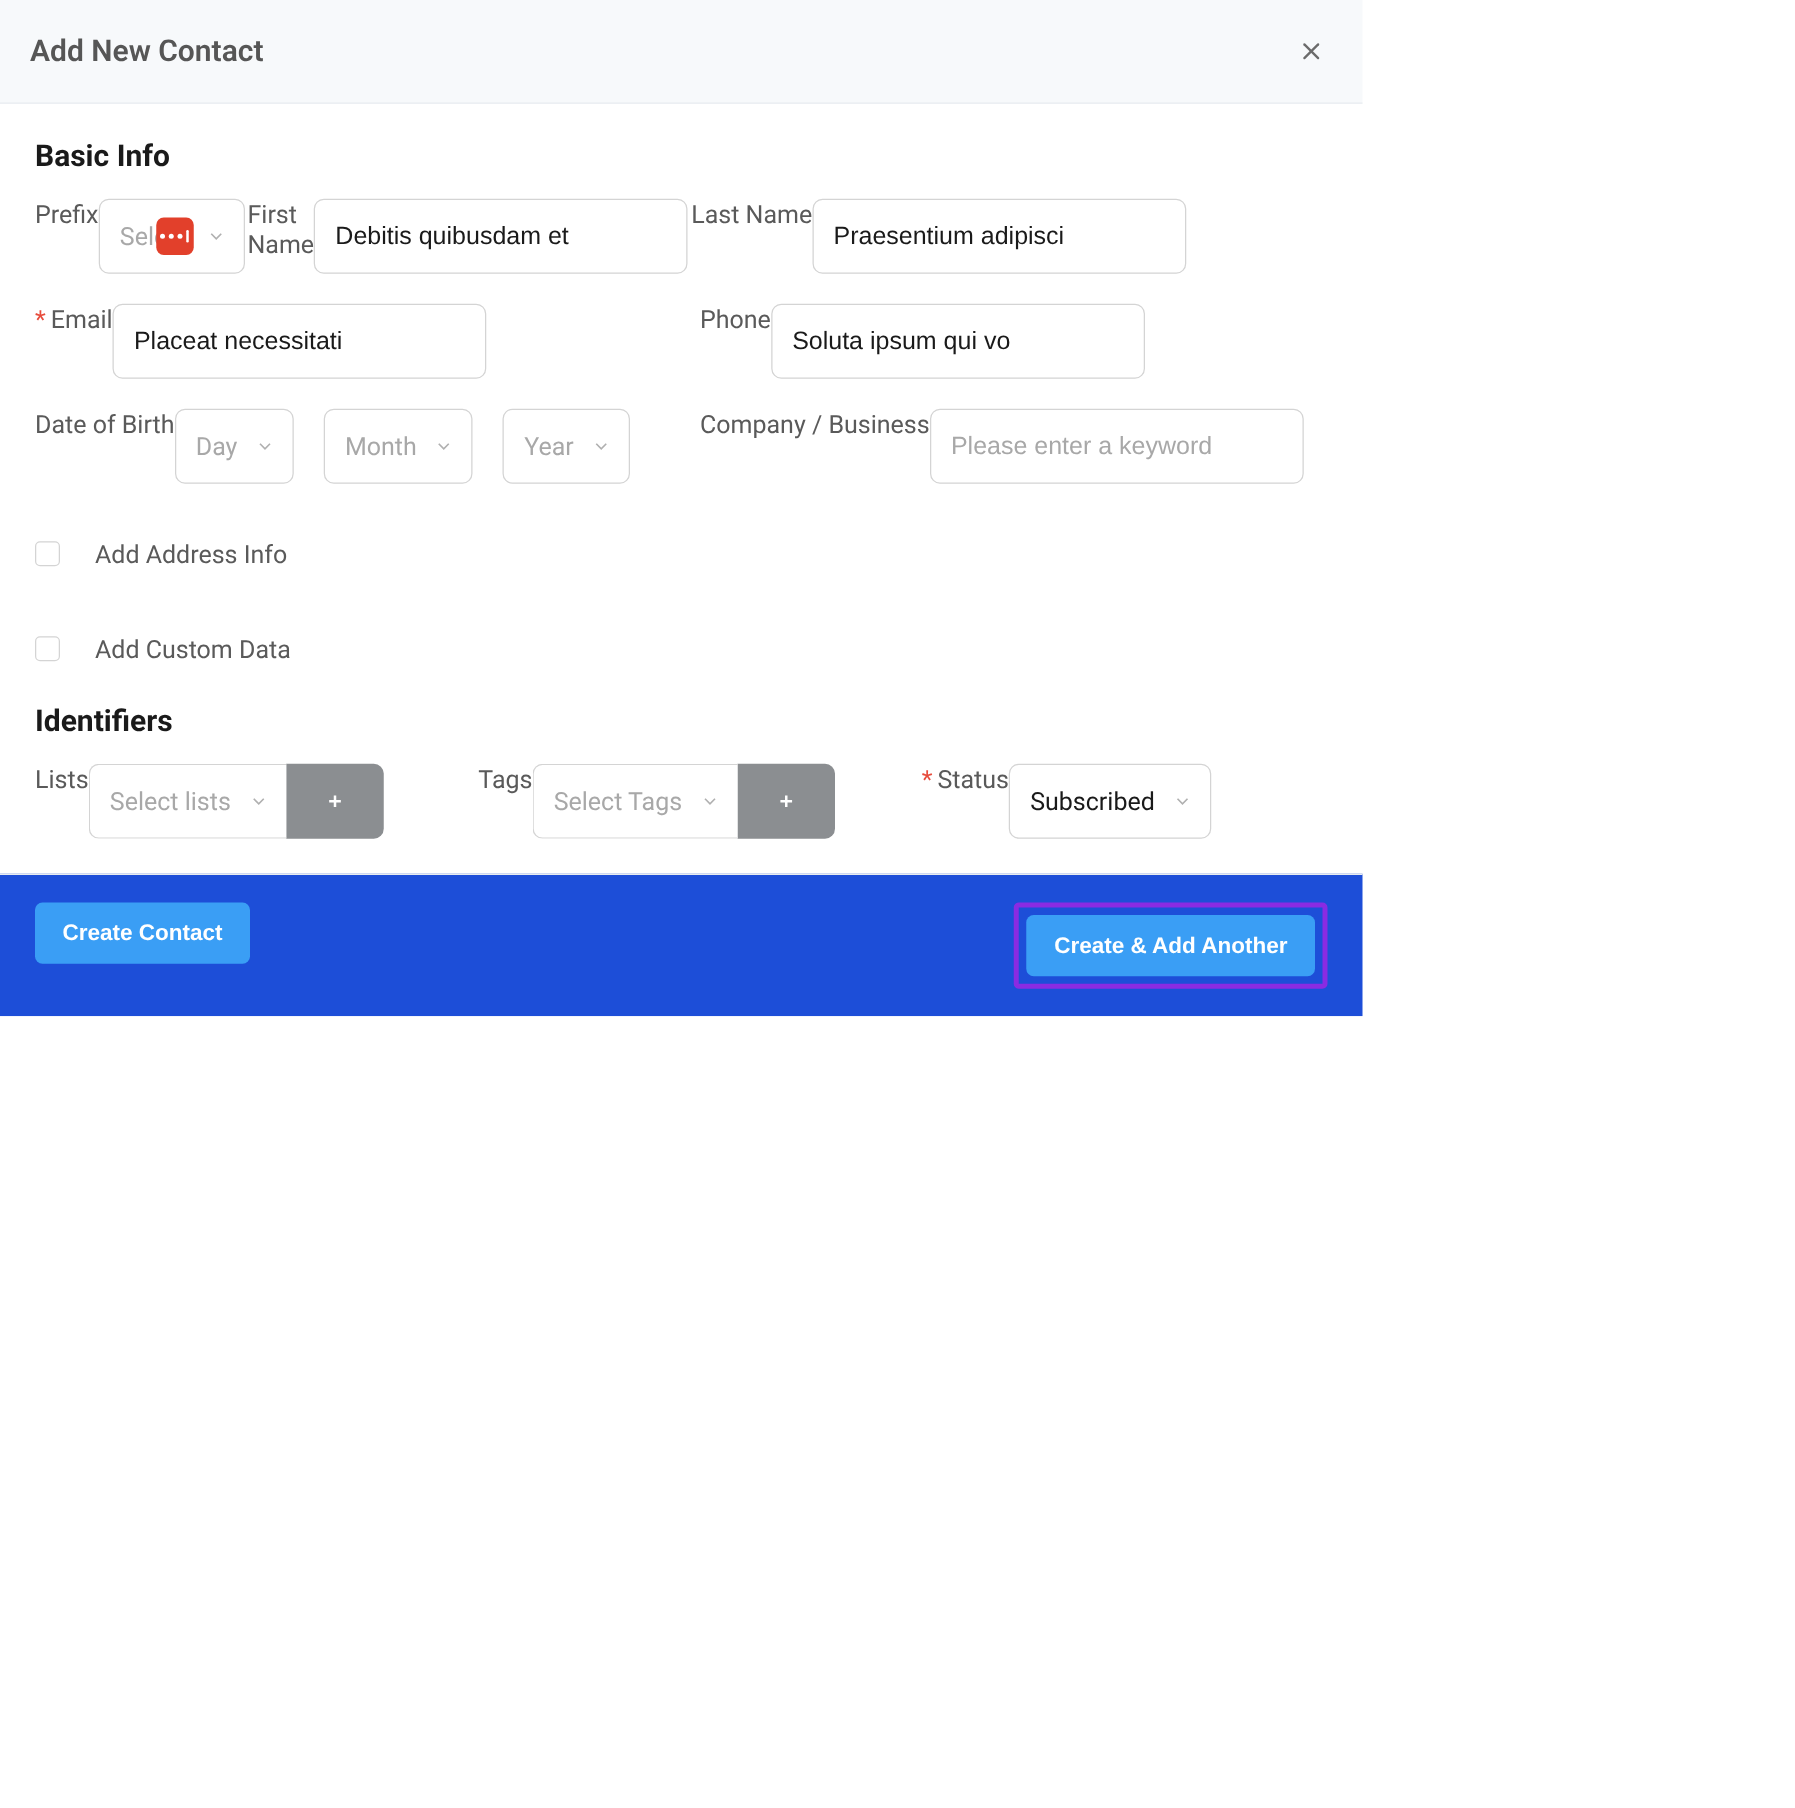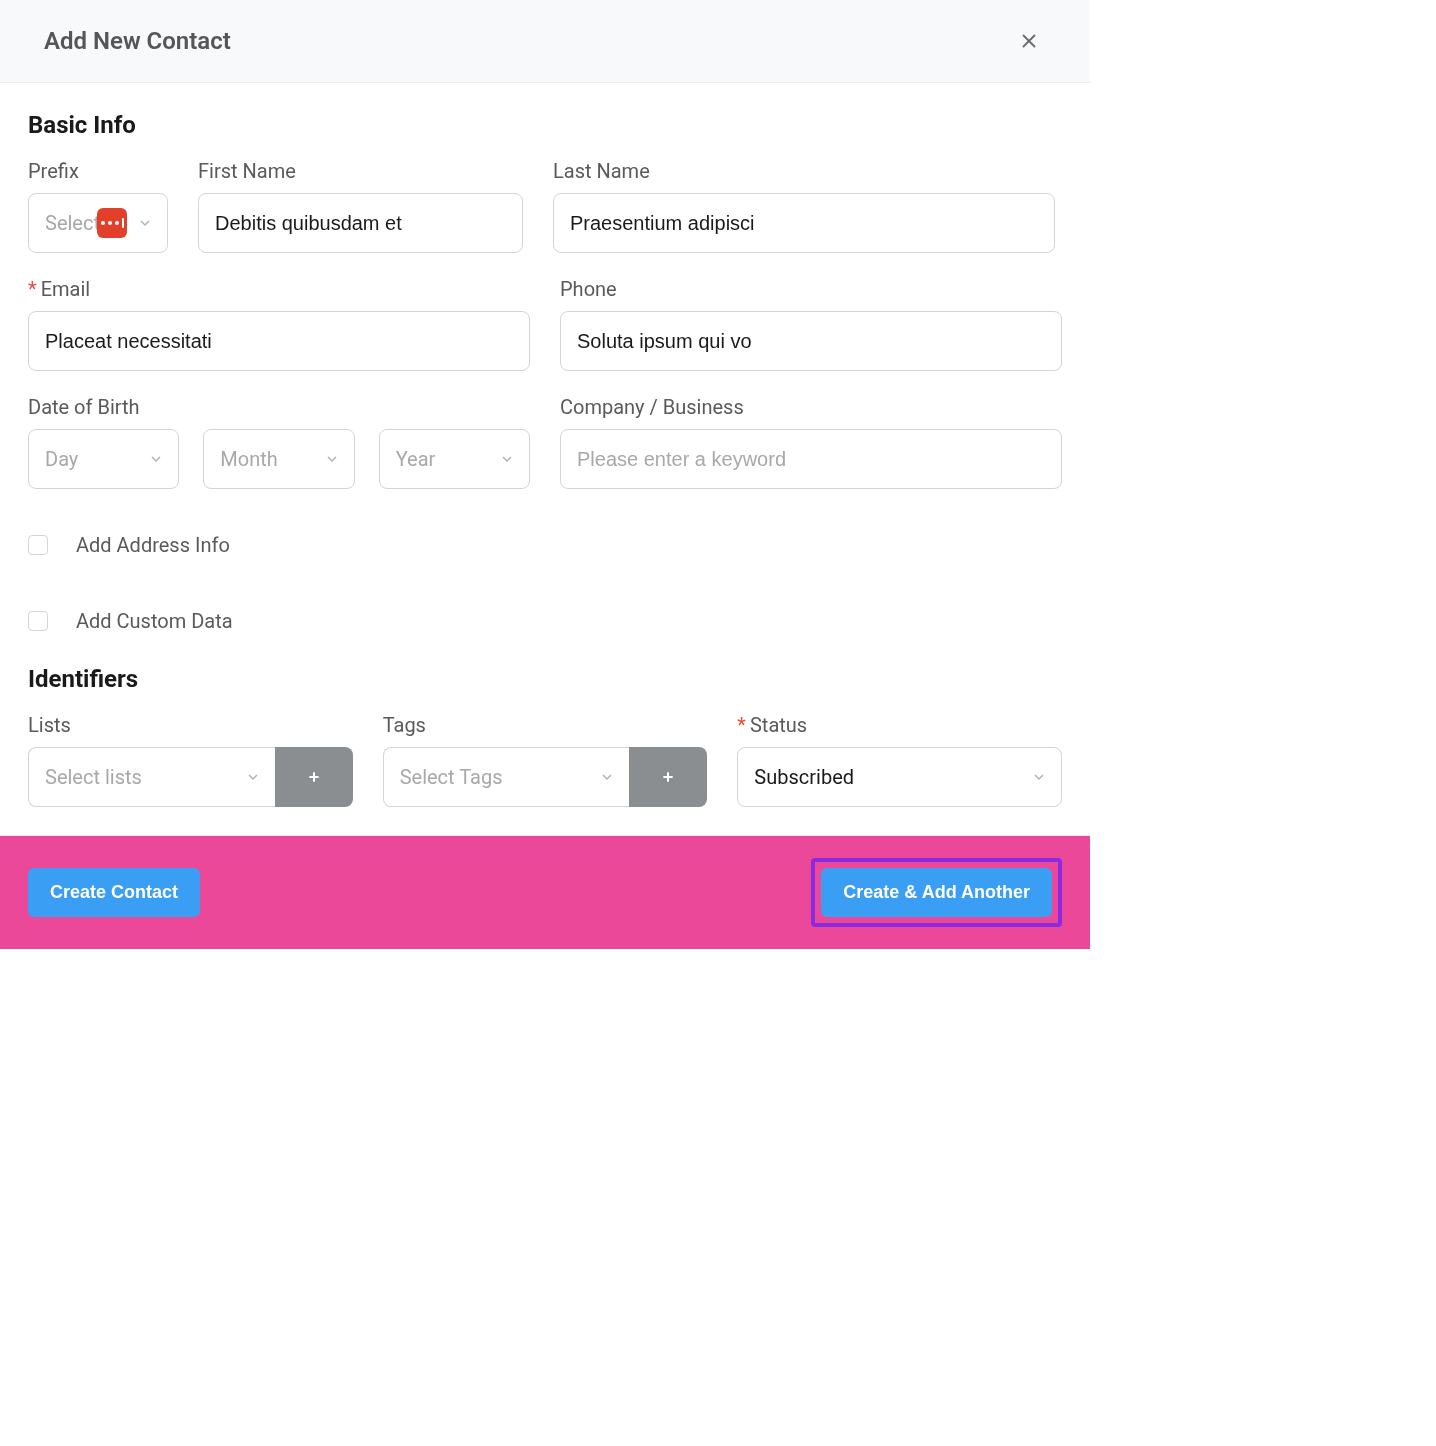--- a/index.html
+++ b/index.html
@@ -13,21 +13,21 @@
       color: #1a1a1a;
     }
     .modal {
       width: 1090px;
       background: #fff;
     }
     .modal-header {
       display: flex;
       justify-content: space-between;
       align-items: center;
-      padding: 24px 44px;
+      padding: 24px 24px;
       background: #f7f9fb;
       border-bottom: 1px solid #e8ecef;
     }
     .modal-title {
       font-size: 24px;
       font-weight: 600;
       color: #565656;
     }
     .close-btn {
       background: none;
@@ -48,21 +48,21 @@
       color: #1a1a1a;
       margin-bottom: 20px;
     }
     .form-row {
       display: flex;
       gap: 30px;
       margin-bottom: 24px;
     }
     .form-group {
       display: flex;
-      flex-direction: column;
+      flex-direction: row;
     }
     .form-label {
       font-size: 20px;
       color: #5a5a5a;
       margin-bottom: 10px;
       font-weight: 400;
     }
     .required {
       color: #e74c3c;
       margin-right: 4px;
@@ -194,23 +194,23 @@
       color: #fff;
       font-size: 24px;
       cursor: pointer;
       display: flex;
       align-items: center;
       justify-content: center;
     }
     .modal-footer {
       display: flex;
       justify-content: space-between;
-      align-items: center;
+      align-items: flex-start;
       padding: 22px 28px;
-      background: #ec4899;
+      background: #1d4ed8;
       border-top: 1px solid #e8ecef;
     }
     .btn-primary {
       background: #3a9ef5;
       color: #fff;
       border: none;
       border-radius: 6px;
       padding: 14px 22px;
       font-size: 18px;
       font-weight: 600;

